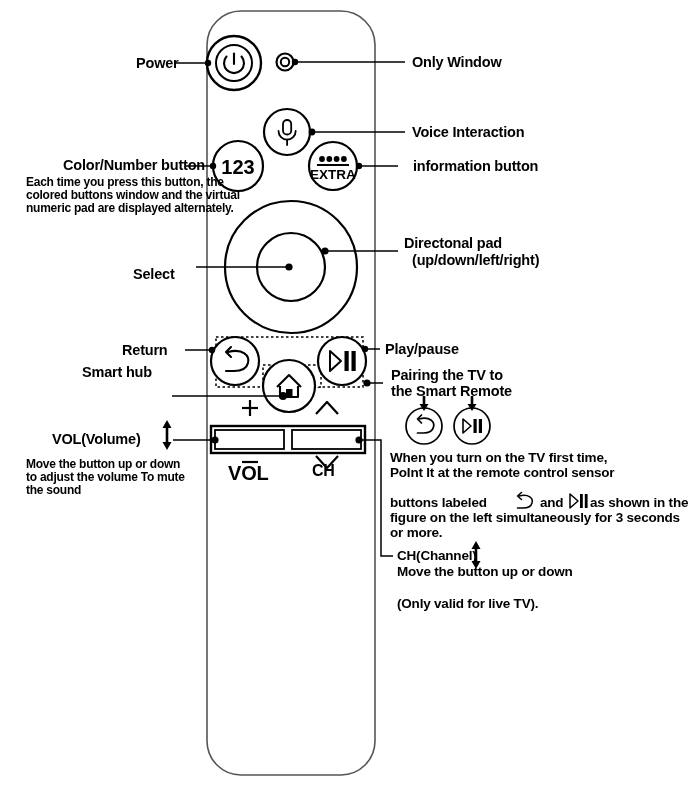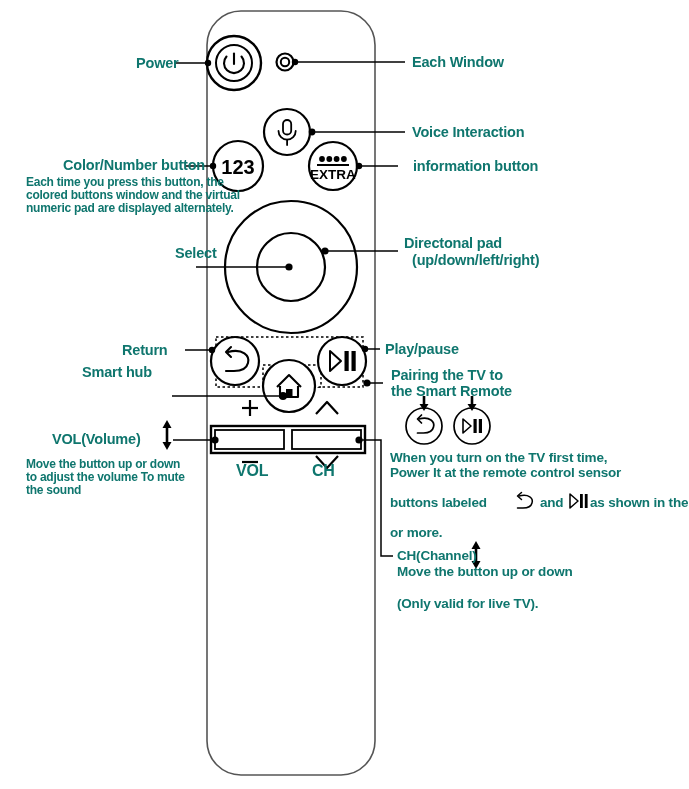--- a/index.html
+++ b/index.html
@@ -17,21 +17,21 @@
   }
   #diagram-svg {
     position: absolute;
     left: 0;
     top: 0;
     width: 689px;
     height: 789px;
   }
   .lbl {
     position: absolute;
-    color: #0f766e;
+    color: #000000;
     font-weight: bold;
     white-space: nowrap;
     line-height: 1.18;
   }
   .lbl-big { font-size: 14.5px; letter-spacing: -0.2px; }
   .lbl-small { font-size: 12px; letter-spacing: -0.25px; }
   .lbl-body { font-size: 13.5px; letter-spacing: -0.2px; }
 </style>
 </head>
 <body>
@@ -219,53 +219,54 @@
   </svg>
 
   <div class="lbl lbl-big" style="left:136px; top:55px;">Power</div>
 
   <div class="lbl lbl-big" style="left:63px; top:157px;">Color/Number button</div>
 
   <div class="lbl lbl-small" style="left:26px; top:175px;">Each time you press this button, the</div>
   <div class="lbl lbl-small" style="left:26px; top:188px;">colored buttons  window and the virtual</div>
   <div class="lbl lbl-small" style="left:26px; top:201px;">numeric pad are displayed alternately.</div>
 
-  <div class="lbl lbl-big" style="left:133px; top:245px;margin-left:42px;">Select</div>
+  <div class="lbl lbl-big" style="left:133px; top:266px;">Select</div>
 
   <div class="lbl lbl-big" style="left:122px; top:342px;">Return</div>
 
   <div class="lbl lbl-big" style="left:82px; top:364px;">Smart hub</div>
 
   <div class="lbl lbl-big" style="left:52px; top:431px;">VOL(Volume)</div>
 
   <div class="lbl lbl-small" style="left:26px; top:457px;">Move the button up or down</div>
   <div class="lbl lbl-small" style="left:26px; top:470px;">to adjust the volume To mute</div>
   <div class="lbl lbl-small" style="left:26px; top:483px;">the sound</div>
 
-  <div class="lbl lbl-big" style="left:412px; top:54px;">Each Window</div>
+  <div class="lbl lbl-big" style="left:412px; top:54px;">Only Window</div>
 
   <div class="lbl lbl-big" style="left:412px; top:124px;">Voice Interaction</div>
 
   <div class="lbl lbl-big" style="left:413px; top:158px;">information button</div>
 
   <div class="lbl lbl-big" style="left:404px; top:235px;">Directonal pad</div>
   <div class="lbl lbl-big" style="left:404px; top:252px;margin-left:8px;">(up/down/left/right)</div>
 
   <div class="lbl lbl-big" style="left:385px; top:341px;">Play/pause</div>
 
   <div class="lbl lbl-big" style="left:391px; top:367px;">Pairing the TV to</div>
   <div class="lbl lbl-big" style="left:391px; top:383px;">the Smart Remote</div>
 
   <div class="lbl lbl-body" style="left:390px; top:450px;">When you turn on the TV first time,</div>
-  <div class="lbl lbl-body" style="left:390px; top:465px;">Power It at the remote control sensor</div>
+  <div class="lbl lbl-body" style="left:390px; top:465px;">PoInt It at the remote control sensor</div>
   <div class="lbl lbl-body" style="left:390px; top:495px;">buttons labeled</div>
   <div class="lbl lbl-body" style="left:540px; top:495px;">and</div>
   <div class="lbl lbl-body" style="left:590px; top:495px;">as shown in the</div>
+  <div class="lbl lbl-body" style="left:390px; top:510px;">figure on the left simultaneously for 3 seconds</div>
   <div class="lbl lbl-body" style="left:390px; top:525px;">or more.</div>
 
   <div class="lbl lbl-body" style="left:397px; top:548px;">CH(Channel)</div>
   <div class="lbl lbl-body" style="left:397px; top:564px;">Move the button up or down</div>
   <div class="lbl lbl-body" style="left:397px; top:596px;">(Only valid for live TV).</div>
 
-  <div class="lbl lbl-big" style="left:236px; top:462px; font-size:16px;">VOL</div>
+  <div class="lbl lbl-big" style="left:228px; top:462px; font-size:20px;">VOL</div>
   <div class="lbl lbl-big" style="left:312px; top:462px; font-size:16px;">CH</div>
 
 </div>
 
 </body></html>

